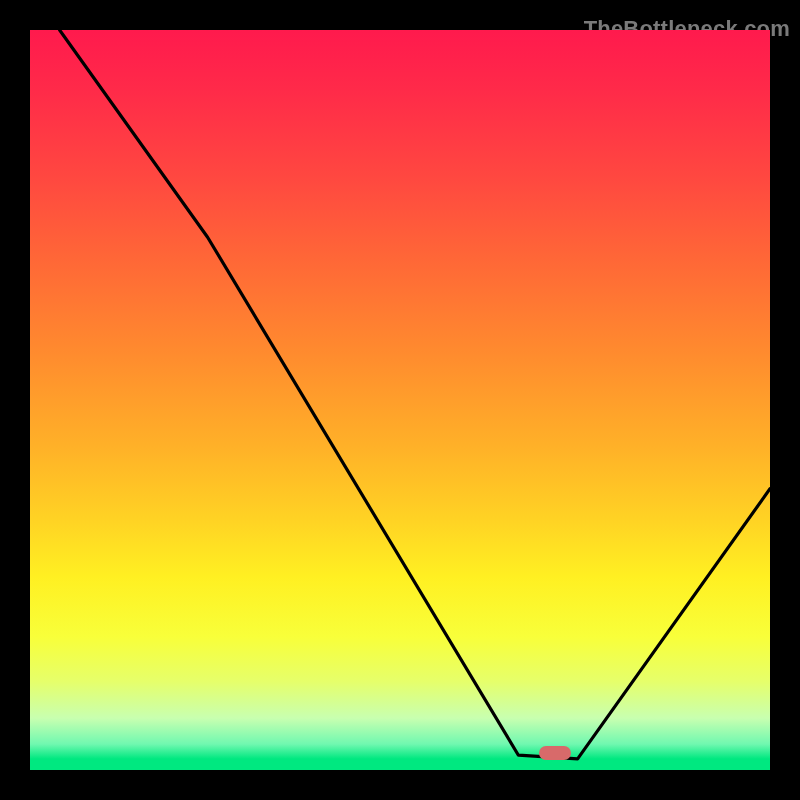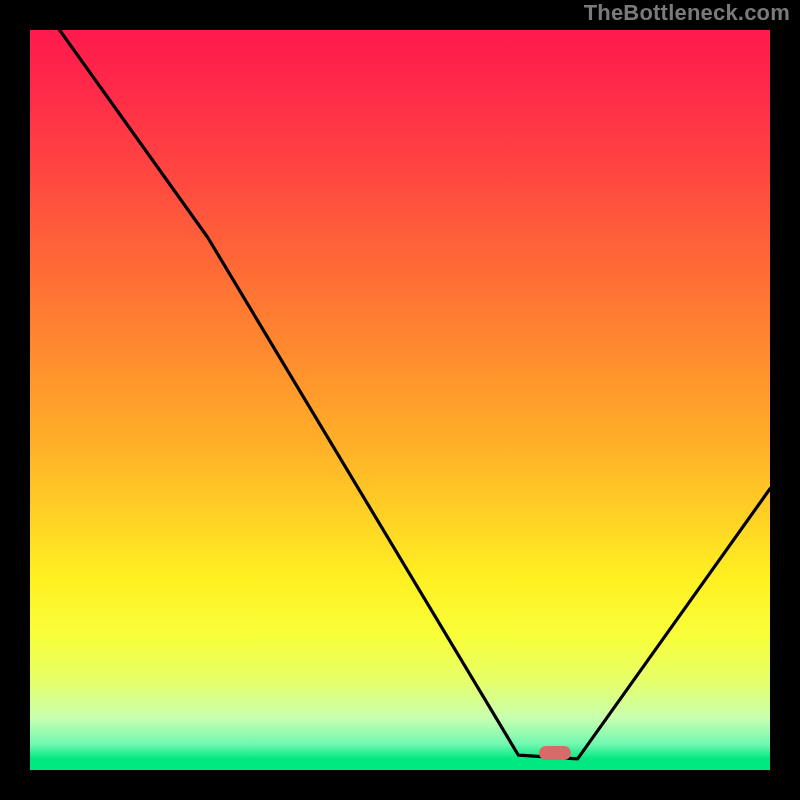--- a/index.html
+++ b/index.html
@@ -50,21 +50,21 @@
   .marker {
     position: absolute;
     width: 32px;
     height: 14px;
     border-radius: 7px;
     background: #d86a6a;
     transform: translate(-50%, -50%);
   }
   .watermark {
     position: absolute;
-    top: 0;
+    top: 16px;
     right: 10px;
     font-family: Arial, Helvetica, sans-serif;
     font-size: 22px;
     font-weight: 600;
     color: #7a7a7a;
     letter-spacing: 0.2px;
     user-select: none;
   }
 </style>
 </head>

